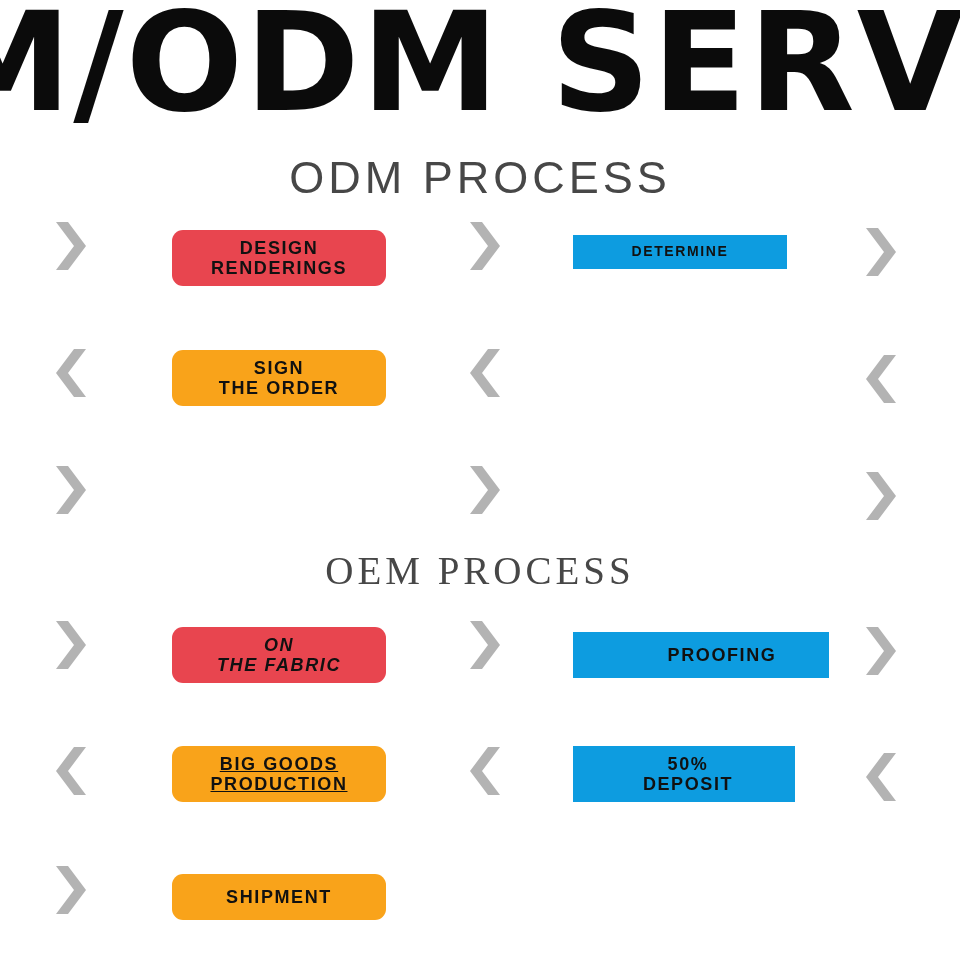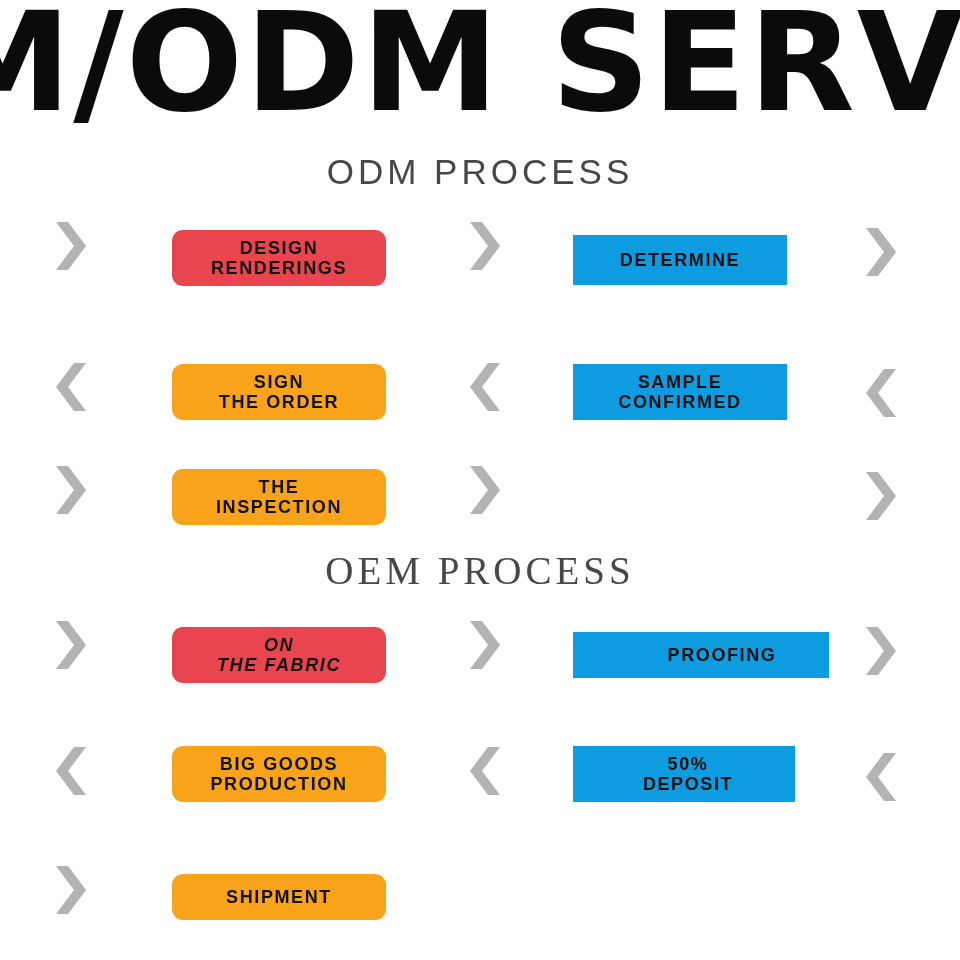--- a/index.html
+++ b/index.html
@@ -52,21 +52,21 @@
     left: 0;
     width: 960px;
     text-align: center;
     color: #474747;
     font-family: "Liberation Sans", sans-serif;
     font-weight: normal;
     letter-spacing: 4px;
   }
   .section-header.odm {
     top: 152px;
-    font-size: 35px;
+    font-size: 45px;
   }
   .section-header.oem {
     top: 548px;
     font-size: 39px;
     font-family: Liberation Serif, serif;
   }
 
   
   .row {
     position: absolute;
@@ -129,63 +129,55 @@
         </div>
         <div class="pbox c-red col-left" style="height: 56px; font-size: 18px; top: 17px;">
           <span class="lbl">DESIGN
 RENDERINGS</span>
         </div>
         <div class="chev ch-2" style="top: 5px;">
           <svg viewBox="0 0 46 56" xmlns="http://www.w3.org/2000/svg">
             <polygon points="8,4 20,4 38,28 20,52 8,52 26,28" fill="currentColor"></polygon>
           </svg>
         </div>
-        <div class="pbox c-blue col-right" style="height: 50px; font-size: 18px; top: 22px;">
+        <div class="pbox c-blue col-right" style="height: 34px; font-size: 14px; top: 22px;">
           <span class="lbl">DETERMINE</span>
         </div>
         <div class="chev ch-3" style="top: 11px;">
           <svg viewBox="0 0 46 56" xmlns="http://www.w3.org/2000/svg">
             <polygon points="8,4 20,4 38,28 20,52 8,52 26,28" fill="currentColor"></polygon>
           </svg>
         </div>
       </div>
-      <div class="row" style="top: 347px;">
+      <div class="row" style="top: 333px;">
         <div class="chev ch-1" style="top: 12px;">
           <svg viewBox="0 0 46 56" xmlns="http://www.w3.org/2000/svg">
             <polygon points="38,4 26,4 8,28 26,52 38,52 20,28" fill="currentColor"></polygon>
           </svg>
         </div>
         <div class="pbox c-orange col-left" style="height: 56px; font-size: 18px; top: 17px;">
           <span class="lbl">SIGN
 THE ORDER</span>
         </div>
         <div class="chev ch-2" style="top: 12px;">
           <svg viewBox="0 0 46 56" xmlns="http://www.w3.org/2000/svg">
             <polygon points="38,4 26,4 8,28 26,52 38,52 20,28" fill="currentColor"></polygon>
           </svg>
         </div>
-        <div class="pbox c-blue col-right" style="height: 56px; font-size: 18px; top: 17px;">
-          <span class="lbl">SAMPLE
-CONFIRMED</span>
-        </div>
         <div class="chev ch-3" style="top: 18px;">
           <svg viewBox="0 0 46 56" xmlns="http://www.w3.org/2000/svg">
             <polygon points="38,4 26,4 8,28 26,52 38,52 20,28" fill="currentColor"></polygon>
           </svg>
         </div>
       </div>
       <div class="row" style="top: 452px;">
         <div class="chev ch-1" style="top: 10px;">
           <svg viewBox="0 0 46 56" xmlns="http://www.w3.org/2000/svg">
             <polygon points="8,4 20,4 38,28 20,52 8,52 26,28" fill="currentColor"></polygon>
           </svg>
-        </div>
-        <div class="pbox c-orange col-left" style="height: 56px; font-size: 18px; top: 17px;">
-          <span class="lbl">THE
-INSPECTION</span>
         </div>
         <div class="chev ch-2" style="top: 10px;">
           <svg viewBox="0 0 46 56" xmlns="http://www.w3.org/2000/svg">
             <polygon points="8,4 20,4 38,28 20,52 8,52 26,28" fill="currentColor"></polygon>
           </svg>
         </div>
         <div class="chev ch-3" style="top: 16px;">
           <svg viewBox="0 0 46 56" xmlns="http://www.w3.org/2000/svg">
             <polygon points="8,4 20,4 38,28 20,52 8,52 26,28" fill="currentColor"></polygon>
           </svg>
@@ -215,21 +207,21 @@
             <polygon points="8,4 20,4 38,28 20,52 8,52 26,28" fill="currentColor"></polygon>
           </svg>
         </div>
       </div>
       <div class="row" style="top: 729px;">
         <div class="chev ch-1" style="top: 14px;">
           <svg viewBox="0 0 46 56" xmlns="http://www.w3.org/2000/svg">
             <polygon points="38,4 26,4 8,28 26,52 38,52 20,28" fill="currentColor"></polygon>
           </svg>
         </div>
-        <div class="pbox c-orange col-left" style="height: 56px; font-size: 18px; top: 17px;">
+        <div class="pbox c-orange col-left" style="height: 56px; font-size: 18px; top: 17px; text-decoration: underline;">
           <span class="lbl">BIG GOODS
 PRODUCTION</span>
         </div>
         <div class="chev ch-2" style="top: 14px;">
           <svg viewBox="0 0 46 56" xmlns="http://www.w3.org/2000/svg">
             <polygon points="38,4 26,4 8,28 26,52 38,52 20,28" fill="currentColor"></polygon>
           </svg>
         </div>
         <div class="pbox c-blue col-right" style="height: 56px; font-size: 18px; top: 17px; padding-left: 8px;">
           <span class="lbl">50%

